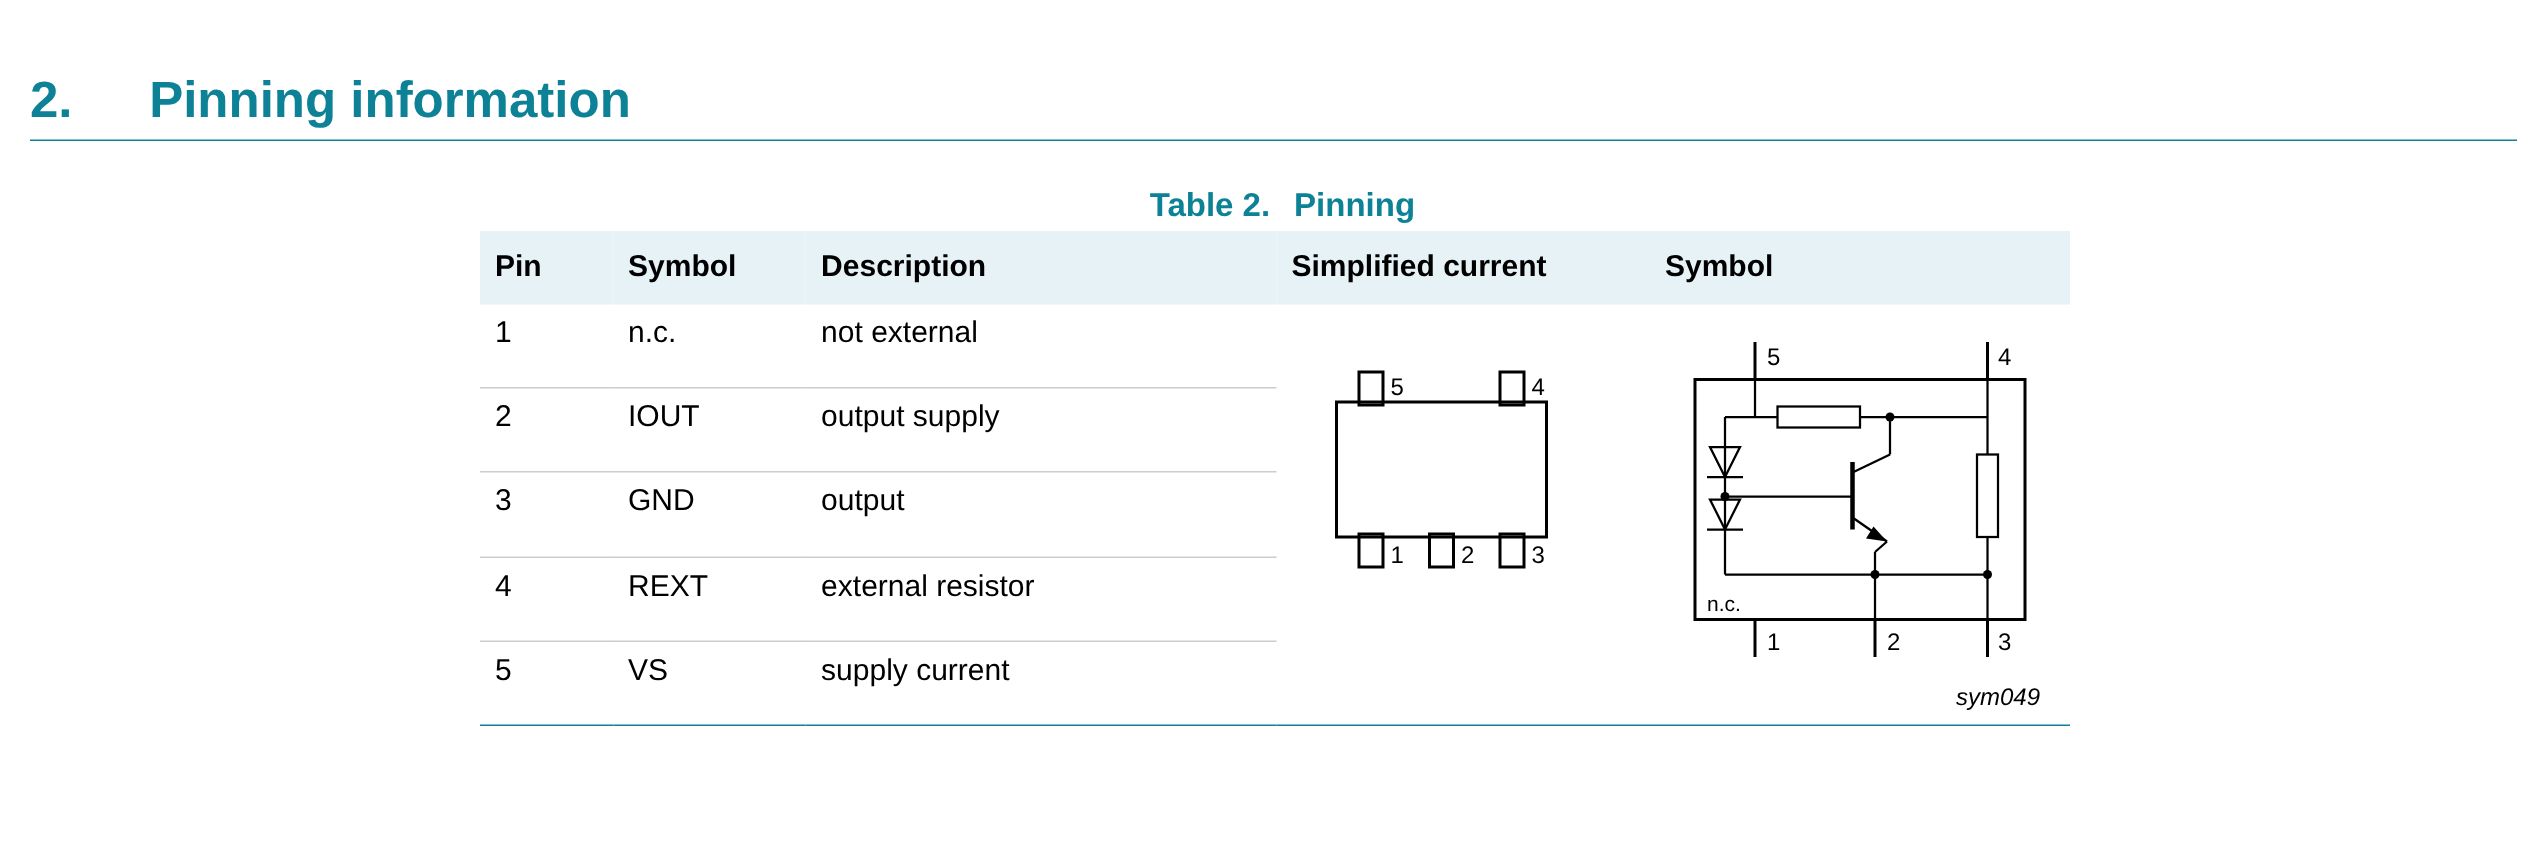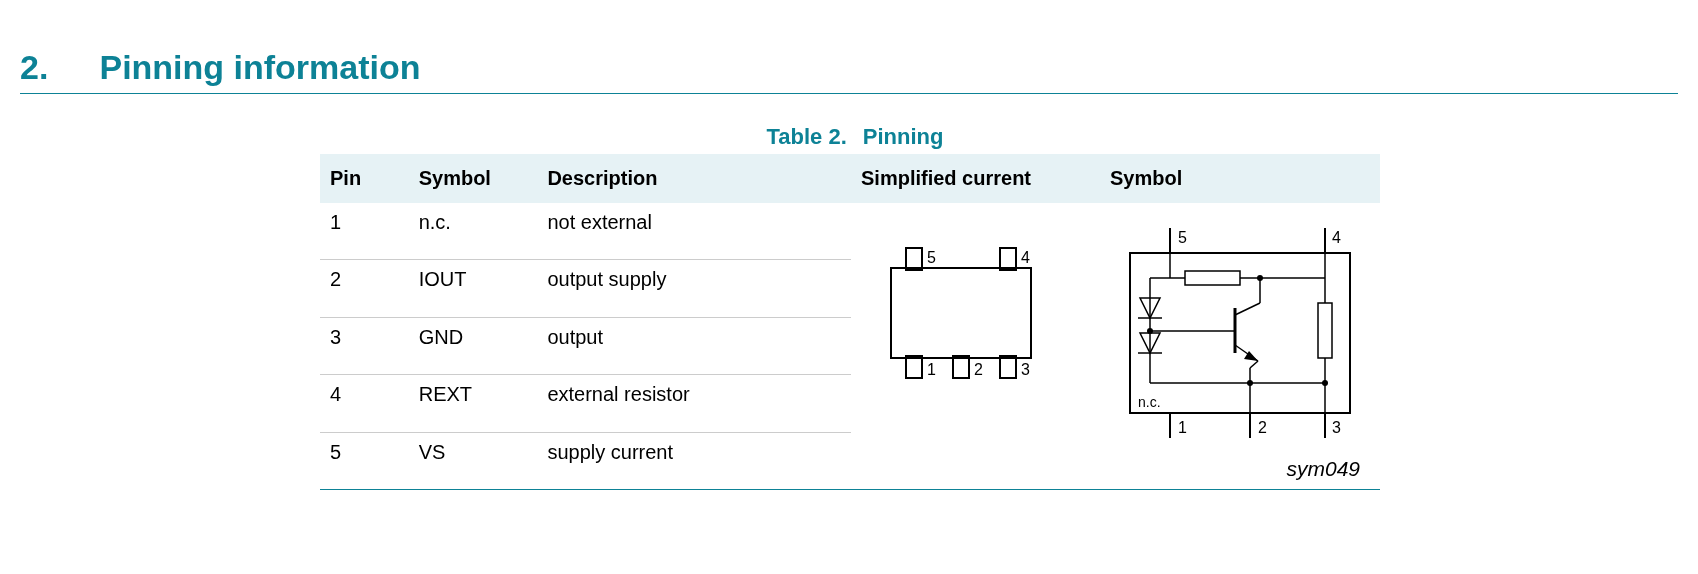--- a/index.html
+++ b/index.html
@@ -65,21 +65,21 @@
   .pin-table td.diagram-cell {
     border-bottom: none;
     padding-top: 20px;
     vertical-align: top;
   }
   .outline-svg, .symbol-svg {
     display: block;
   }
   .sym-label {
     font-style: italic;
-    font-size: 21px;
+    font-size: 16px;
     text-align: right;
     margin-top: 4px;
     padding-right: 10px;
   }
 </style>
 </head>
 <body>
 
 <h2 class="section-heading">
   <span class="num">2.</span>

